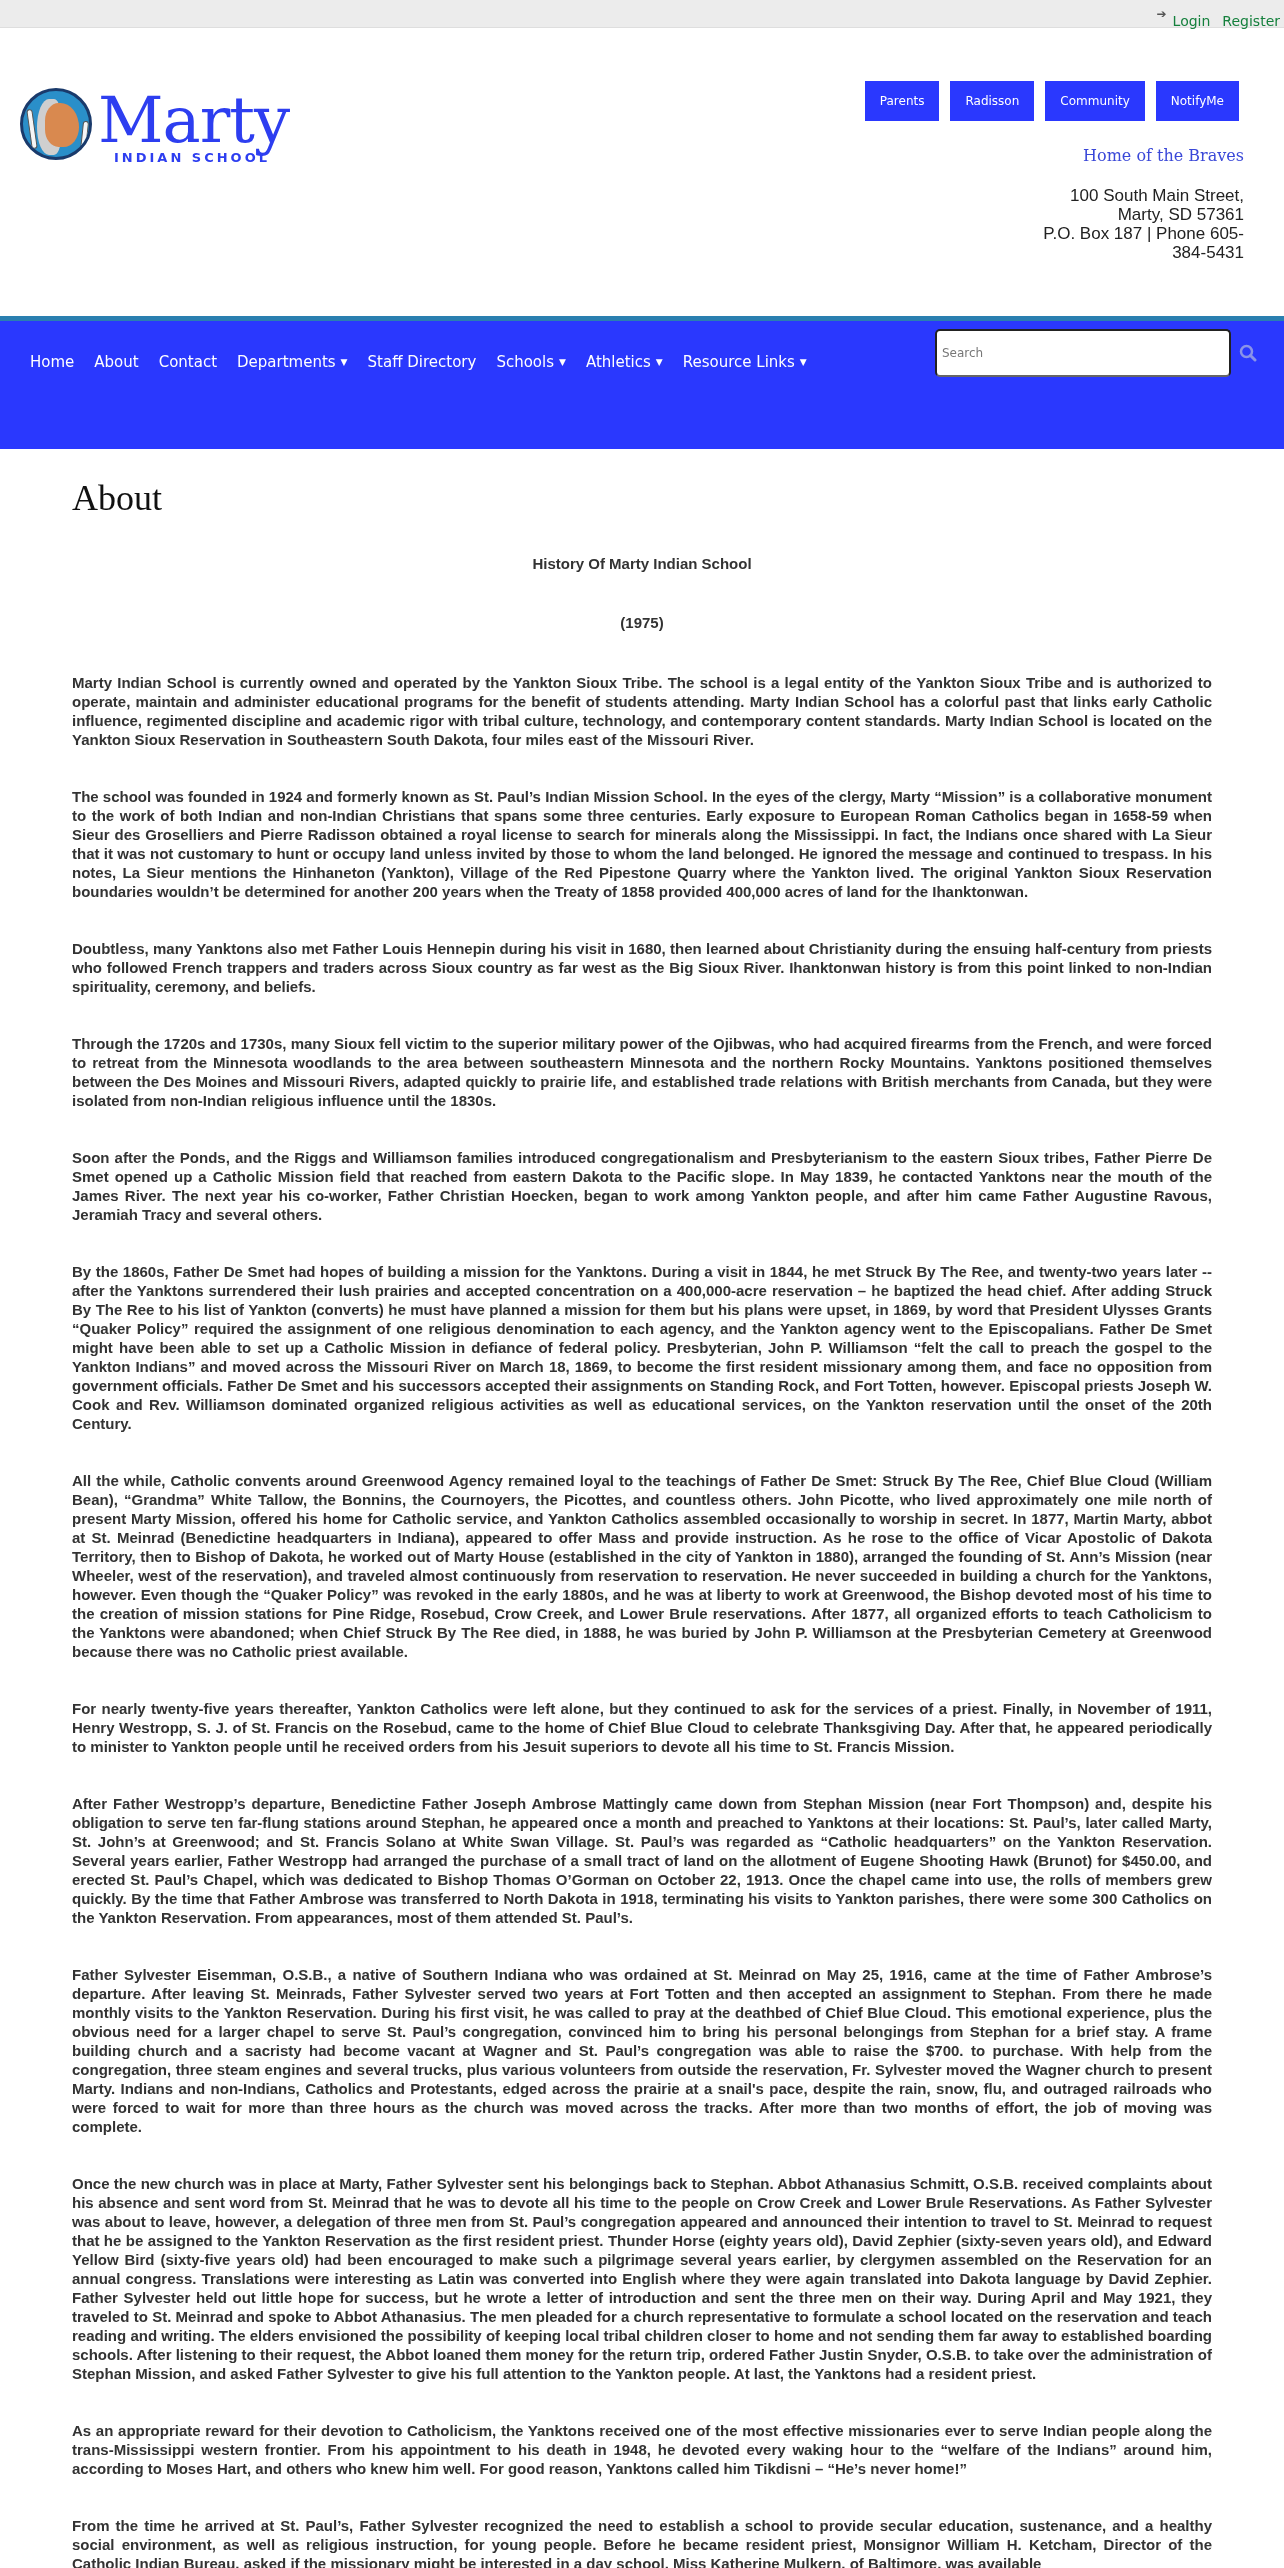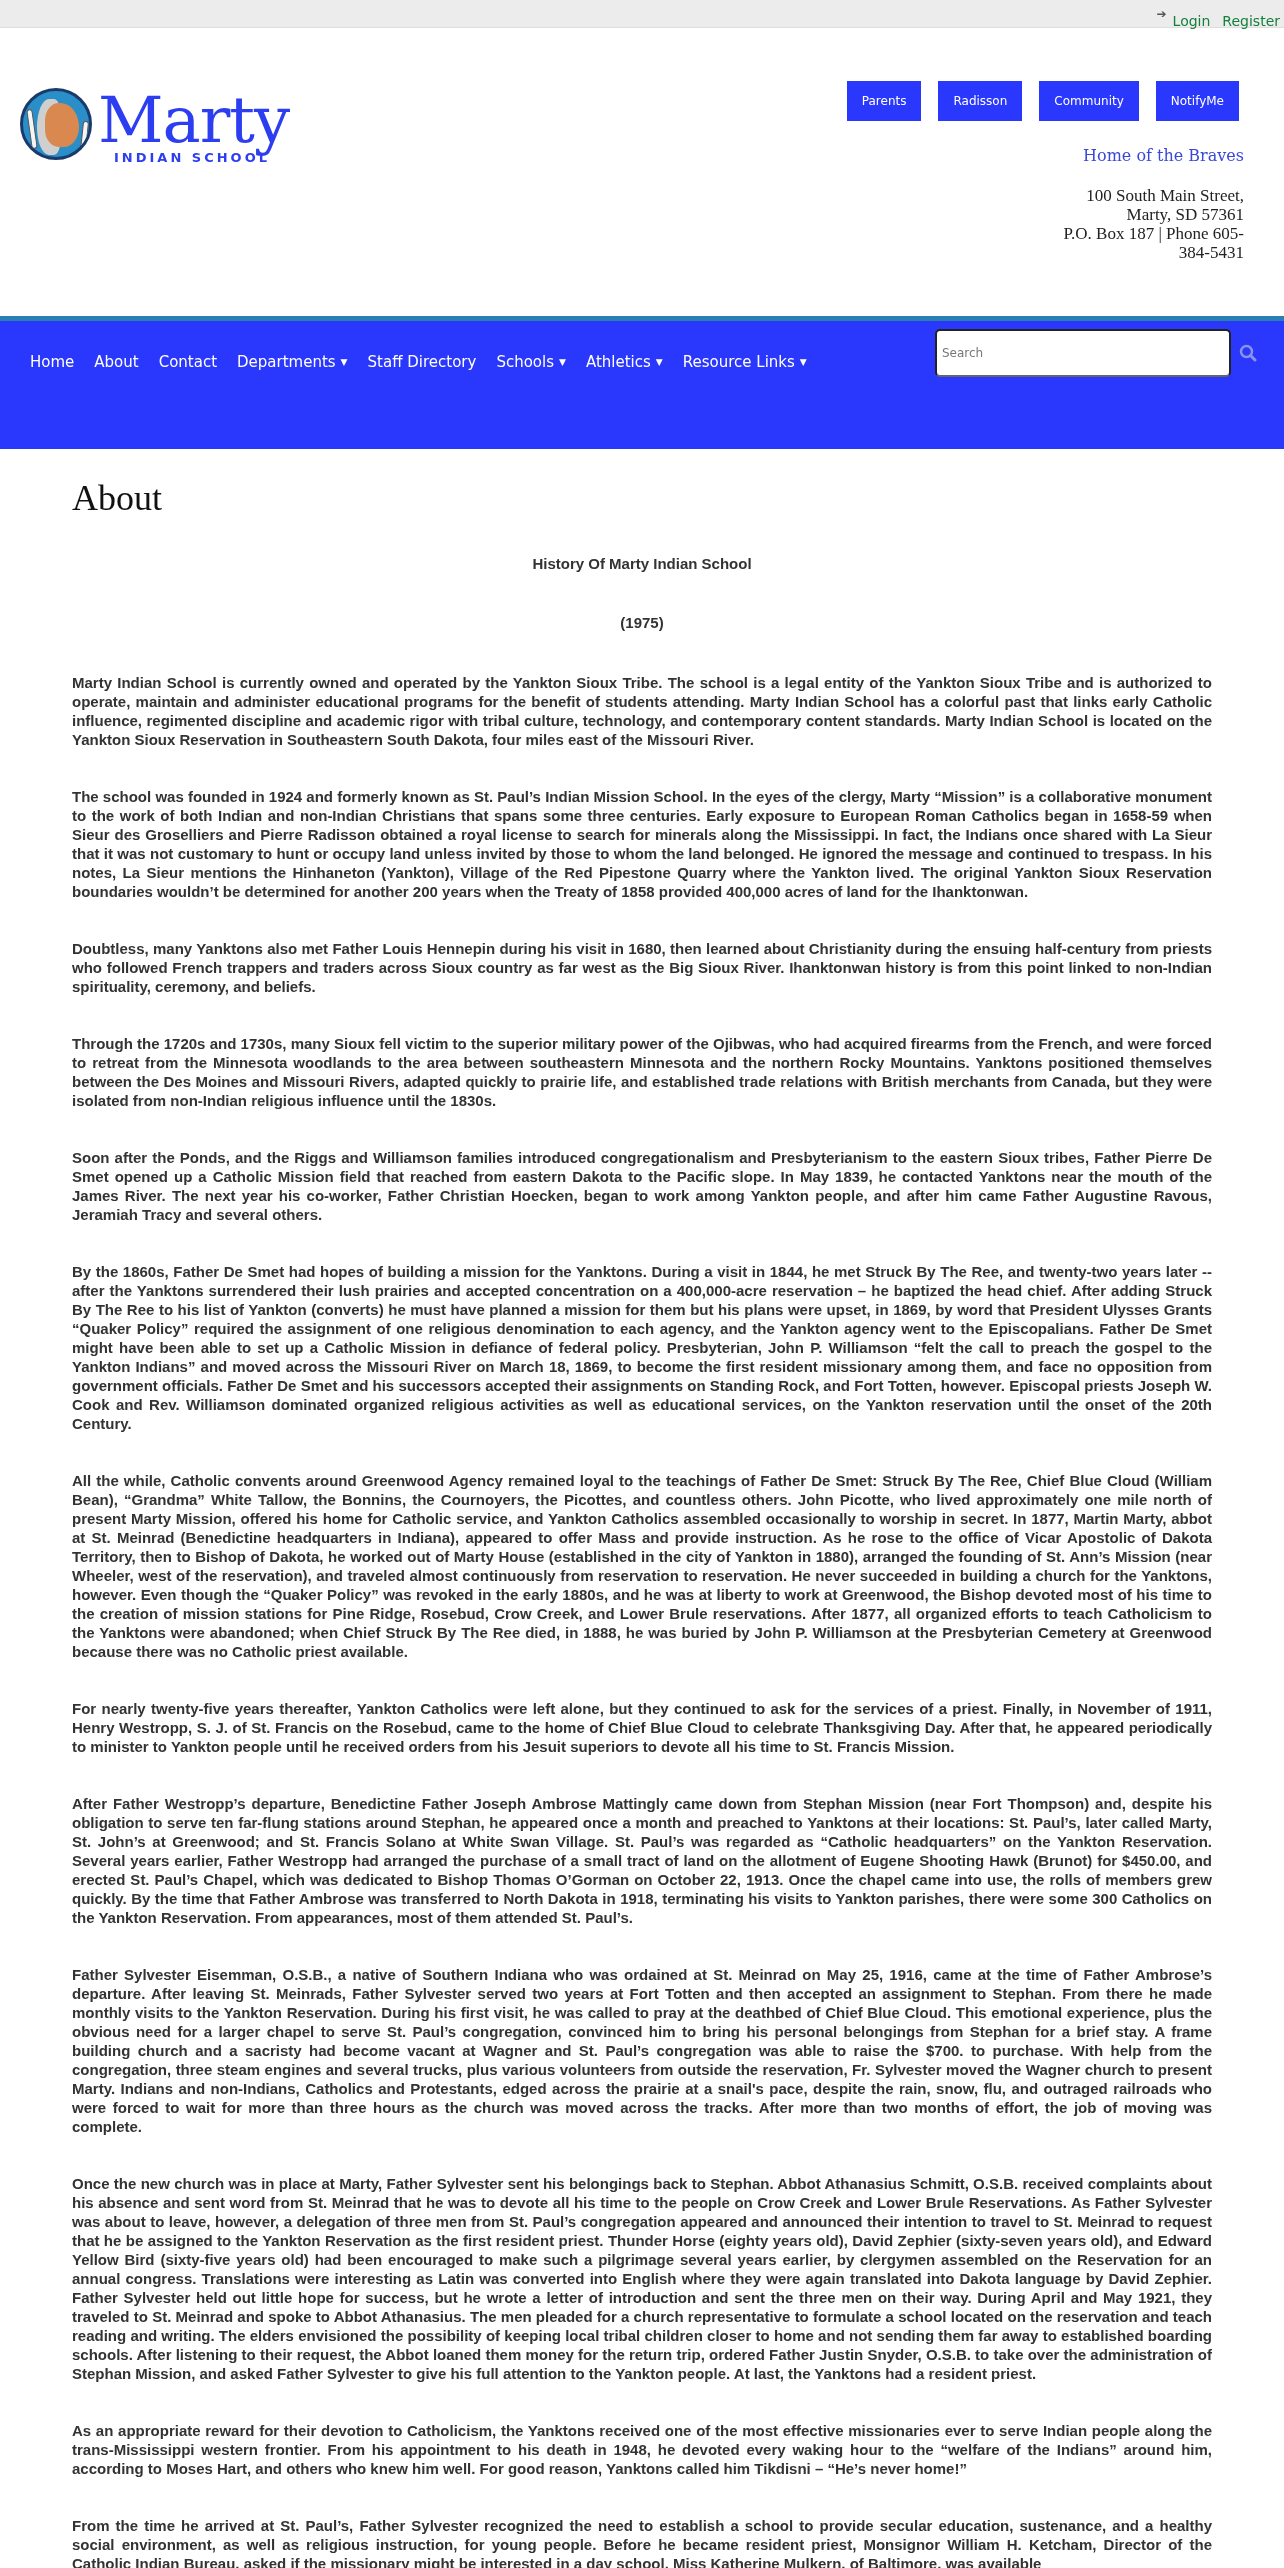--- a/index.html
+++ b/index.html
@@ -36,33 +36,33 @@
     }
     .logo-text { margin-left: 6px; position: relative; }
     .logo-title {
       font-family: "DejaVu Serif", serif; font-size: 64px; color: #2d3ef0; line-height: 64px;
       letter-spacing: -1px; display: block;
     }
     .logo-sub {
       font-family: "DejaVu Sans", sans-serif; font-weight: bold; font-size: 13px;
       color: #2d3ef0; letter-spacing: 3px; display: block; margin-top: -2px; margin-left: 16px;
     }
-    .quick-links { position: absolute; right: 45px; top: 53px; display: flex; gap: 17px; }
+    .quick-links { position: absolute; right: 45px; top: 53px; display: flex; gap: 11px; }
     .quick-links a {
       display: inline-block; background: #2a38fe; color: #fff; text-decoration: none;
       font-family: "DejaVu Sans", sans-serif; font-size: 12px; padding: 0 15px; height: 40px; line-height: 40px;
       cursor: pointer;
     }
     .tagline {
       position: absolute; right: 40px; top: 118px; font-family: "DejaVu Serif", serif;
       font-size: 16px; color: #3a48d8;
     }
     .address {
       position: absolute; right: 40px; top: 158px; text-align: right; width: 260px;
-      font-family: Liberation Serif, serif; font-size: 17px; color: #222; line-height: 19px; font-weight: 300;
+      font-family: Liberation Sans, sans-serif; font-size: 17px; color: #222; line-height: 19px; font-weight: 300;
     }
 
     
     .nav-stripe { height: 5px; background: #2a7fb0; }
     .nav {
       background: #2a38fe; height: 128px; position: relative; padding: 0 20px;
     }
     .nav-items { display: flex; flex-wrap: wrap; width: 900px; padding-top: 32px; }
     .nav-item {
       color: #fff; font-family: "DejaVu Sans", sans-serif; font-size: 15px; margin-right: 0;

